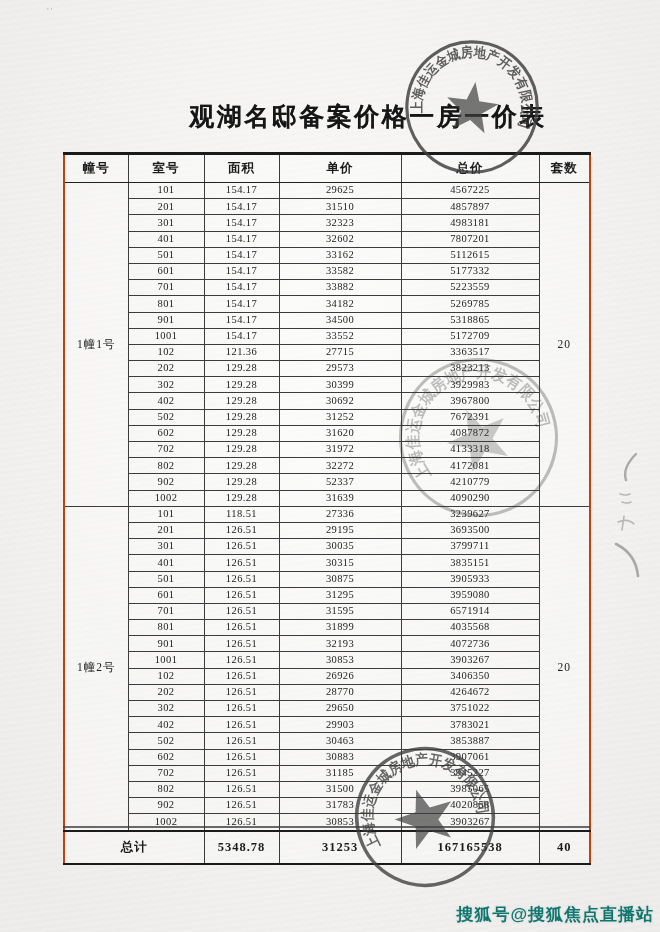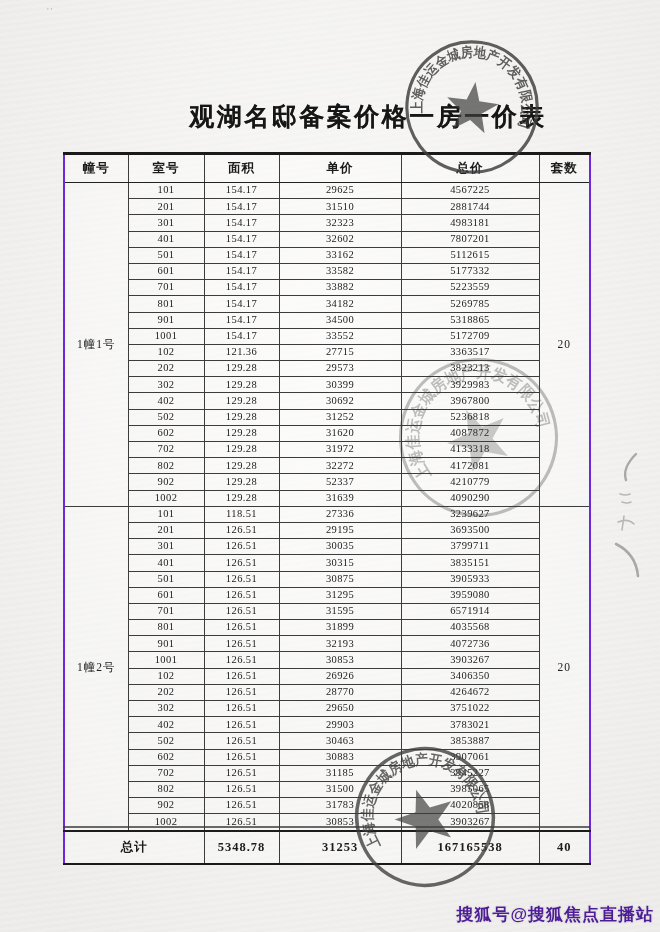--- a/index.html
+++ b/index.html
@@ -23,21 +23,21 @@
   }
   table.price-table{
     position:absolute;left:63px;top:152px;width:526px;
     border-collapse:collapse;table-layout:fixed;
     background:rgba(255,255,255,.35);
   }
   .price-table td,.price-table th{
     border:1px solid #3c3c3c;padding:0;text-align:center;vertical-align:middle;
     overflow:hidden;white-space:nowrap;
   }
-  .price-table{border:2px solid #6d28d9;padding-left:8px;}
+  .price-table{border:2px solid #c2410c;padding-left:8px;}
   .price-table thead th{
     height:27px;font-size:12.5px;font-weight:700;letter-spacing:1px;
     border-top:3px solid #1a1a1a;border-bottom:1.5px solid #222;
   }
   .price-table tbody td{height:15.2px;font-size:10.5px;line-height:1;letter-spacing:.4px;color:#222;}
   .price-table tbody td.c-building,.price-table tbody td.c-units{font-size:11.5px;letter-spacing:1px;}
   .price-table tbody tr.section-start td{border-top:1.8px solid #222;margin-left:15px;}
   .price-table tfoot td{
     height:31px;font-size:12.5px;font-weight:600;letter-spacing:1px;
     border-top:2px solid #1c1c1c;border-bottom:2.5px solid #1a1a1a;margin-top:14px;
@@ -55,21 +55,21 @@
   .stamp-mid{left:378px;top:337px;width:201px;height:201px;opacity:.32;transform:rotate(-24deg);}
   .stamp-bottom{left:337px;top:729px;width:176px;height:176px;opacity:.78;transform:rotate(-18deg);}
   .margin-squiggle{position:absolute;left:606px;top:448px;width:48px;height:135px;opacity:.55;pointer-events:none;}
   .corner-speck{
     position:absolute;left:47px;top:6px;font-size:9px;color:#b9b7b3;letter-spacing:2px;
     font-family:"Liberation Sans",sans-serif;
   }
   .watermark{
     position:absolute;right:6px;bottom:6px;
     font-family:"Liberation Sans","DejaVu Sans",sans-serif;
-    font-size:17px;font-weight:700;letter-spacing:1px;color:#4c1d95;
+    font-size:17px;font-weight:700;letter-spacing:1px;color:#0f766e;
     text-shadow:0 0 1px rgba(255,255,255,.9), 0 0 2px rgba(120,120,120,.35);
   }
 </style>
 </head>
 <body>
 
 <div class="paper-noise"></div>
 <div class="corner-speck">''</div>
 
 <div class="doc-title">观湖名邸备案价格一房一价表</div>
@@ -99,21 +99,21 @@
         <td class="c-room">101</td>
         <td class="c-area">154.17</td>
         <td class="c-unit">29625</td>
         <td class="c-total">4567225</td>
         <td rowspan="20" class="c-units">20</td>
       </tr>
       <tr>
         <td class="c-room">201</td>
         <td class="c-area">154.17</td>
         <td class="c-unit">31510</td>
-        <td class="c-total">2881744</td>
+        <td class="c-total">4857897</td>
       </tr>
       <tr>
         <td class="c-room">301</td>
         <td class="c-area">154.17</td>
         <td class="c-unit">32323</td>
         <td class="c-total">4983181</td>
       </tr>
       <tr>
         <td class="c-room">401</td>
         <td class="c-area">154.17</td>
@@ -177,21 +177,21 @@
       <tr>
         <td class="c-room">402</td>
         <td class="c-area">129.28</td>
         <td class="c-unit">30692</td>
         <td class="c-total">3967800</td>
       </tr>
       <tr>
         <td class="c-room">502</td>
         <td class="c-area">129.28</td>
         <td class="c-unit">31252</td>
-        <td class="c-total">5236818</td>
+        <td class="c-total">7672391</td>
       </tr>
       <tr>
         <td class="c-room">602</td>
         <td class="c-area">129.28</td>
         <td class="c-unit">31620</td>
         <td class="c-total">4087872</td>
       </tr>
       <tr>
         <td class="c-room">702</td>
         <td class="c-area">129.28</td>

